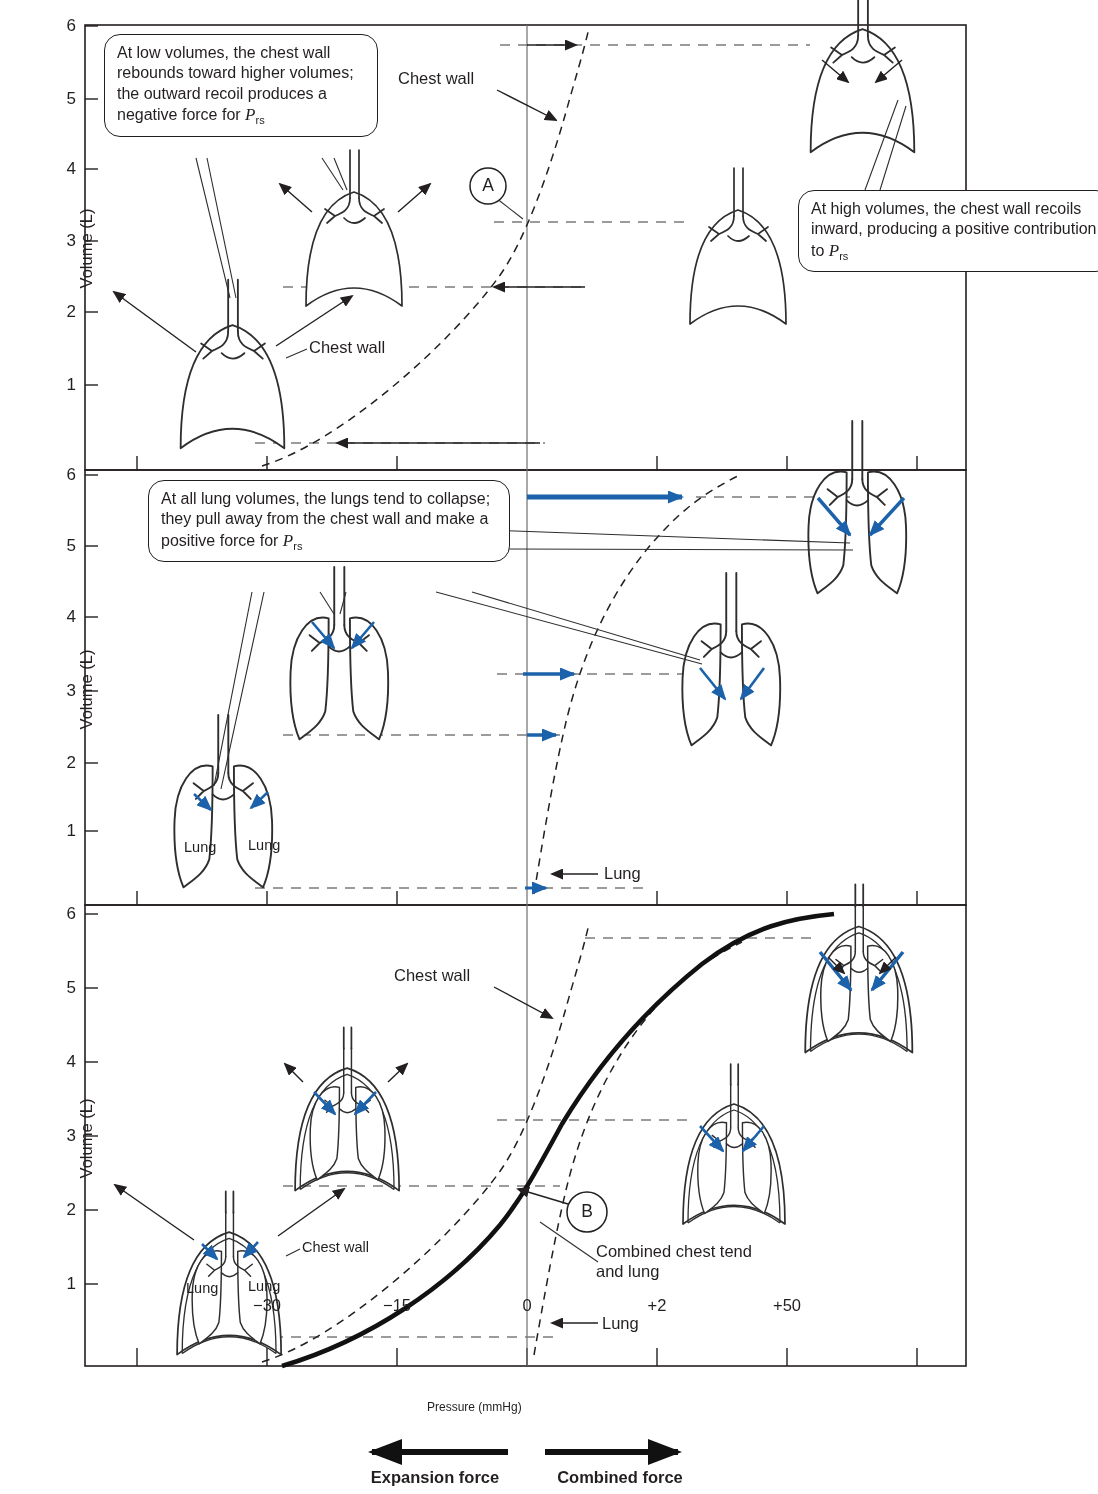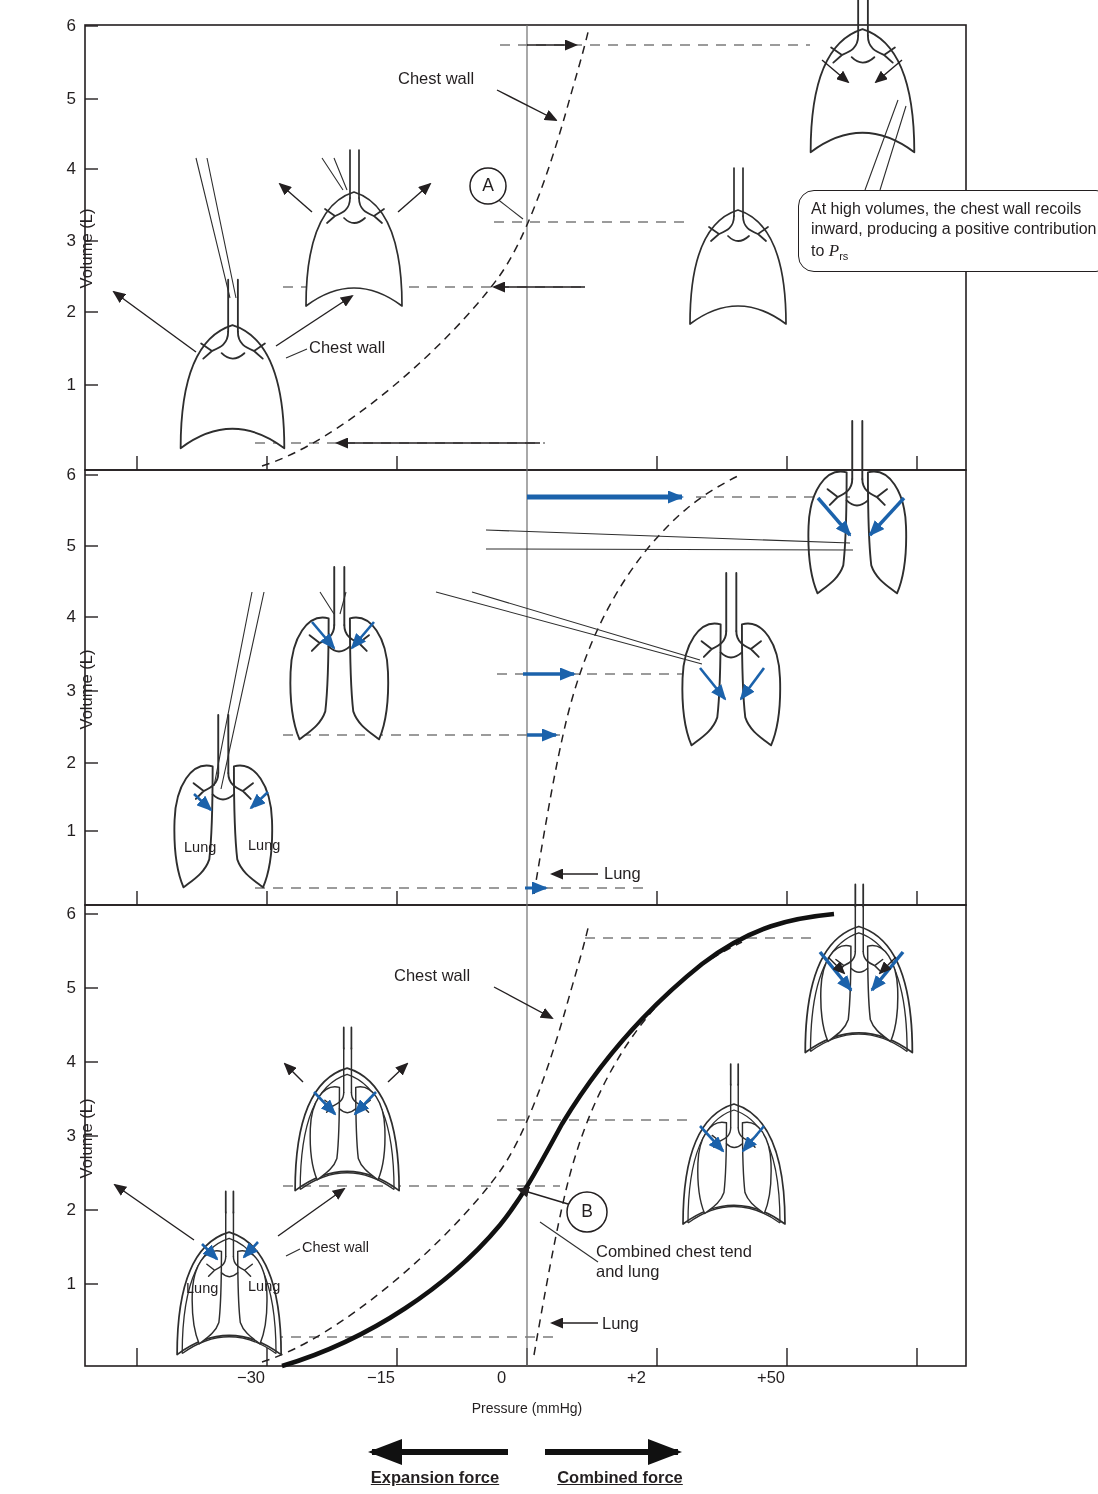--- a/index.html
+++ b/index.html
@@ -2,30 +2,30 @@
 <html><head>
 <meta charset="utf-8">
 <style>
   html,body{margin:0;padding:0;background:#ffffff;}
   .fig{position:relative;width:1098px;height:1494px;background:#fff;
        font-family:"Liberation Sans", sans-serif;color:#231f20;overflow:hidden;}
   .fig svg{position:absolute;left:0;top:0;}
   .lbl{position:absolute;font-size:16.5px;line-height:1.2;white-space:nowrap;}
   .lbl-sm{position:absolute;font-size:14.5px;line-height:1.1;white-space:nowrap;}
   .yt{position:absolute;left:38px;width:38px;text-align:right;font-size:17px;line-height:22px;}
-  .xt{position:absolute;top:1368px;width:60px;text-align:left;font-size:16.5px;}
+  .xt{position:absolute;top:1296px;width:60px;text-align:center;font-size:16.5px;}
   .vol{position:absolute;left:6px;width:160px;text-align:center;font-size:16.5px;
        transform:rotate(-90deg);transform-origin:center;}
   .bubble{position:absolute;border:1.6px solid #231f20;border-radius:16px;background:#fff;
           padding:8px 12px;font-size:16px;line-height:1.28;z-index:3;}
   .pit{font-style:italic;font-family:"Liberation Serif", serif;font-size:17px;}
   .bubble sub,.lbl sub{font-size:11px;}
   .marker-letter{position:absolute;width:26px;text-align:center;font-size:17.5px;z-index:4;}
-  .axis-title{position:absolute;text-align:center;font-size:14px;}
-  .force-lbl{position:absolute;text-align:center;font-size:16.5px;font-weight:bold;text-decoration:underline;}
+  .axis-title{position:absolute;text-align:left;font-size:12px;}
+  .force-lbl{position:absolute;text-align:center;font-size:16.5px;font-weight:bold;}
   .two-line{white-space:normal;}
 </style>
 </head>
 <body>
 
 <div class="fig">
 
 <svg width="1098" height="1494" viewBox="0 0 1098 1494">
   <defs>
     <marker id="mB" markerUnits="userSpaceOnUse" markerWidth="13" markerHeight="11" refX="11" refY="5.5" orient="auto">
@@ -278,22 +278,28 @@
 <span class="xt" style="left:237px">−30</span>
 <span class="xt" style="left:367px">−15</span>
 <span class="xt" style="left:497px">0</span>
 <span class="xt" style="left:627px">+2</span>
 <span class="xt" style="left:757px">+50</span>
 
 <div class="axis-title" style="left:427px;top:1400px;width:200px">Pressure (mmHg)</div>
 <div class="force-lbl" style="left:350px;top:1468px;width:170px">Expansion force</div>
 <div class="force-lbl" style="left:540px;top:1468px;width:160px">Combined force</div>
 
+<div class="bubble" style="left:104px;top:34px;width:248px">
+  <span>At low volumes, the chest wall rebounds toward higher volumes; the outward recoil produces a negative force for </span><span class="pit">P</span><sub>rs</sub>
+</div>
 <div class="bubble" style="left:798px;top:190px;width:288px">
   <span>At high volumes, the chest wall recoils inward, producing a positive contribution to </span><span class="pit">P</span><sub>rs</sub>
+</div>
+<div class="bubble" style="left:148px;top:480px;width:336px">
+  <span>At all lung volumes, the lungs tend to collapse; they pull away from the chest wall and make a positive force for </span><span class="pit">P</span><sub>rs</sub>
 </div>
 
 <div class="lbl" style="left:398px;top:69px">Chest wall</div>
 <div class="lbl" style="left:309px;top:338px">Chest wall</div>
 <div class="marker-letter" style="left:475px;top:175px">A</div>
 
 <div class="lbl-sm" style="left:184px;top:840px">Lung</div>
 <div class="lbl-sm" style="left:248px;top:838px">Lung</div>
 <div class="lbl" style="left:604px;top:864px">Lung</div>
 

